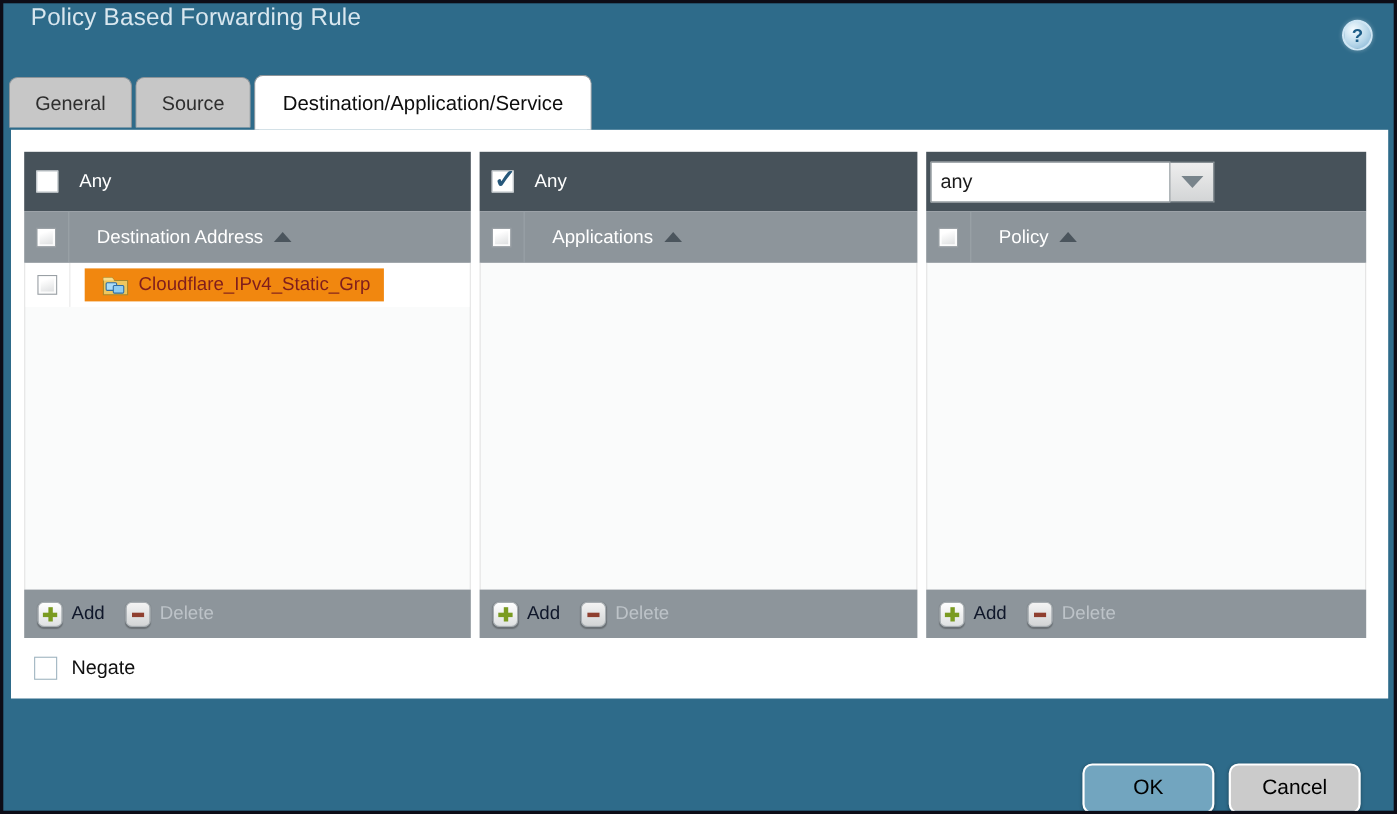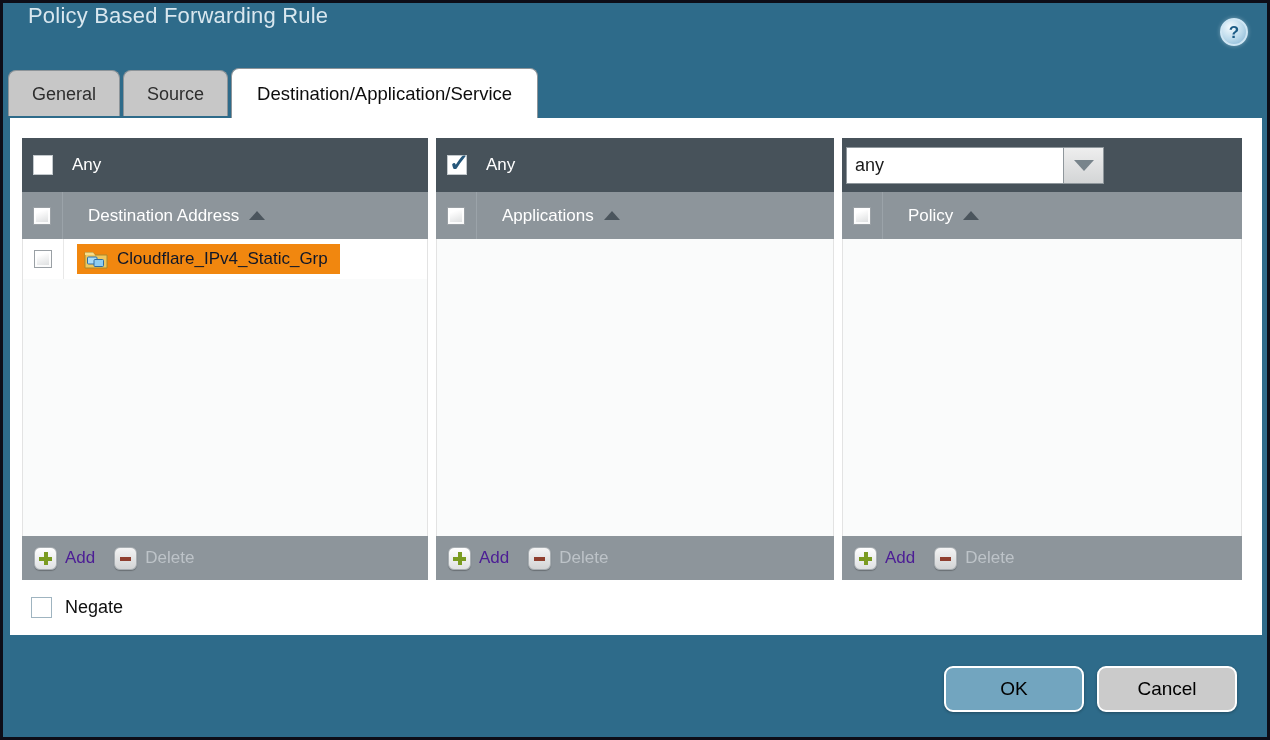--- a/index.html
+++ b/index.html
@@ -82,30 +82,30 @@
     border-left:1px solid #e3e3e3; border-right:1px solid #e3e3e3;
     overflow:hidden;
   }
   .item-row { height:40px; background:#fff; display:flex; align-items:center; }
   .row-cbcell {
     width:41px; align-self:stretch;
     display:flex; align-items:center; justify-content:center;
     border-right:1px solid #e8e8e8;
   }
   .sel-item {
-    margin-left:13px; background:#f1870f; color:#0f172a; font-size:17px;
-    display:flex; align-items:center; gap:9px; padding:5px 12px 5px 7px;
+    margin-left:13px; background:#f1870f; color:#7f1d1d; font-size:17px;
+    display:flex; align-items:center; gap:9px; padding:5px 12px 5px 16px;
     cursor:pointer; white-space:nowrap;
   }
 
   .col-foot {
     height:44px; background:#8d959b;
     display:flex; align-items:center; padding-left:12px; gap:19px;
   }
-  .foot-btn { display:flex; align-items:center; gap:8px; font-size:17px; color:#4c1d95; cursor:pointer; }
+  .foot-btn { display:flex; align-items:center; gap:8px; font-size:17px; color:#0f172a; cursor:pointer; }
   .foot-btn.disabled { color:#bdc3c8; }
 
   .icon-sq {
     width:23px; height:23px; border-radius:6px;
     border:1px solid #a8aeb2;
     background:linear-gradient(#ffffff,#dfe1e2);
     position:relative; flex:0 0 auto;
     box-shadow:0 1px 1px rgba(0,0,0,0.25);
   }
   .plus::before { content:""; position:absolute; left:4px; right:4px; top:9px; height:4px; background:#7a9b21; }
@@ -145,25 +145,26 @@
   .dd-arrow {
     width:0; height:0;
     border-left:10px solid transparent; border-right:10px solid transparent;
     border-top:11px solid #78848b;
   }
 
   
   .negate-row { margin-top:17px; margin-left:9px; display:flex; align-items:center; gap:13px; font-size:18px; color:#101010; }
   .actions { position:absolute; top:663px; right:30px; display:flex; gap:13px; }
   .btn {
-    width:140px; height:46px; border-radius:9px; border:2px solid #ffffff;
+    width:120px; height:46px; border-radius:9px; border:2px solid #ffffff;
     font-size:19px; color:#000; cursor:pointer;
     display:flex; align-items:center; justify-content:center;
     box-shadow:0 1px 3px rgba(0,0,0,0.3);
     font-family:"Liberation Sans", sans-serif;
+    margin-top:28px;
   }
   .btn-ok { background:#72a5bf; }
   .btn-cancel { background:#cbcbcb; }
 </style>
 </head>
 <body>
 
 <div class="titlebar">
   <span class="title-text">Policy Based Forwarding Rule</span>
 </div>

